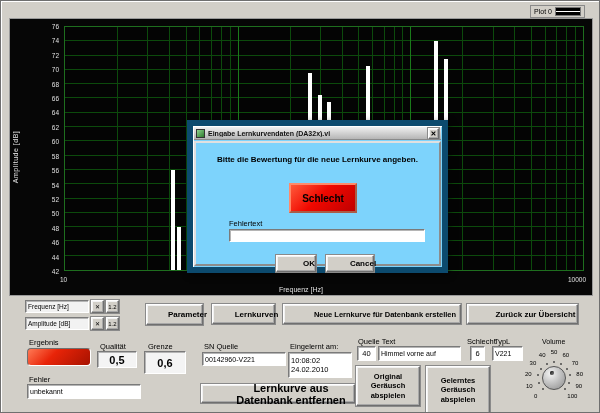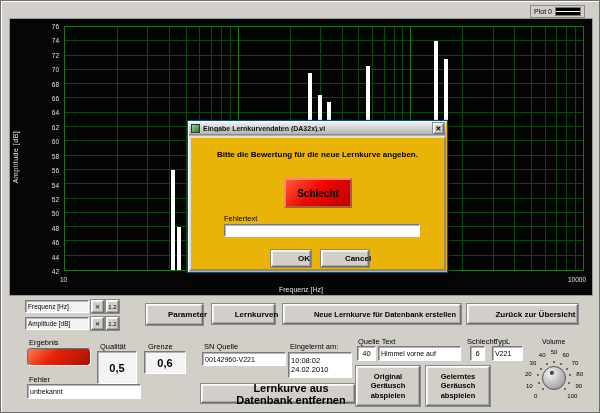--- a/index.html
+++ b/index.html
@@ -96,21 +96,21 @@
   .knob {
     position:absolute; left:20px; top:20px; width:24px; height:24px; border-radius:50%;
     background:radial-gradient(circle at 35% 30%, #f4f4f4, #b9b9b9 55%, #8a8a8a);
     border:1px solid #555; cursor:pointer;
   }
   .dimple { position:absolute; width:4px; height:4px; border-radius:50%; background:#5a5a5a; box-shadow:inset 1px 1px 1px #2e2e2e; }
 
   
   .dialog {
     position:absolute; left:186px; top:119px; width:261px; height:153px;
-    background:#eab308; border:1px solid #0c4a6e;
+    background:#7dd3fc; border:6px solid #0c4a6e;
     box-shadow:2px 2px 6px rgba(0,0,0,.55), inset 1px 1px 0 #fff;
     z-index:10;
   }
   .titlebar {
     position:absolute; left:1px; right:1px; top:1px; height:13px;
     background:linear-gradient(#f0f0f0,#b5b5b5);
     border-bottom:1px solid #8a8a8a;
     display:flex; align-items:center; gap:3px; padding:0 2px;
   }
   .vi-icon { width:9px; height:9px; border:1px solid #333; background:linear-gradient(135deg,#8fd48f,#2d7a2d); }
@@ -236,21 +236,21 @@
   </div>
 
   <button class="btn raised" style="left:145px; top:303px; width:57px; height:21px; font-size:8px;">Parameter</button>
   <button class="btn raised" style="left:211px; top:303px; width:63px; height:20px; font-size:8px;">Lernkurven</button>
   <button class="btn raised" style="left:466px; top:303px; width:111px; height:20px; font-size:8px;">Zurück zur Übersicht</button>
   <button class="btn raised" style="left:282px; top:303px; width:178px; height:20px; font-size:7.5px;">Neue Lernkurve für Datenbank erstellen</button>
 
   <div class="lbl" style="left:28px; top:337px;">Ergebnis</div>
   <div class="led"></div>
   <div class="lbl" style="left:99px; top:341px;">Qualität</div>
-  <div class="box sunken display" style="left:96px; top:350px; width:40px; height:33px;">0,5</div>
+  <div class="box sunken display" style="left:96px; top:350px; width:40px; height:17px;">0,5</div>
   <div class="lbl" style="left:147px; top:341px;">Grenze</div>
   <div class="box sunken display" style="left:143px; top:350px; width:42px; height:23px;">0,6</div>
   <div class="lbl" style="left:28px; top:374px;">Fehler</div>
   <div class="box sunken" style="left:26px; top:383px; width:114px; height:15px; font-size:7px;">unbekannt</div>
 
   <div class="lbl" style="left:203px; top:341px;">SN Quelle</div>
   <div class="box sunken" style="left:201px; top:351px; width:84px; height:14px; font-size:7px;">00142960-V221</div>
   <div class="lbl" style="left:289px; top:341px;">Eingelernt am:</div>
   <div class="box sunken twoline" style="left:287px; top:351px; width:64px; height:26px; font-size:7.5px;">
     <div>10:08:02</div>
@@ -259,21 +259,21 @@
   <button class="btn raised" style="left:200px; top:383px; width:154px; height:19px; font-size:11px;">Lernkurve aus Datenbank entfernen</button>
 
   <div class="lbl" style="left:357px; top:336px;">Quelle Text</div>
   <div class="box sunken" style="left:356px; top:345px; width:19px; height:15px; font-size:7.5px; justify-content:center;">40</div>
   <div class="box sunken" style="left:377px; top:345px; width:83px; height:15px; font-size:7px;">Himmel vorne auf</div>
   <div class="lbl" style="left:466px; top:336px;">Schlecht</div>
   <div class="box sunken" style="left:469px; top:345px; width:15px; height:15px; font-size:7.5px; justify-content:center;">6</div>
   <div class="lbl" style="left:493px; top:336px;">TypL</div>
   <div class="box sunken" style="left:491px; top:345px; width:31px; height:15px; font-size:7px;">V221</div>
   <button class="btn raised" style="left:355px; top:365px; width:64px; height:40px; font-size:7.5px; line-height:1.25; padding:2px; white-space:normal;">Original Geräusch abspielen</button>
-  <button class="btn raised" style="left:425px; top:365px; width:64px; height:40px; font-size:7.5px; line-height:1.25; padding:2px; white-space:normal;">Gelerntes Geräusch abspielen</button>
+  <button class="btn raised" style="left:425px; top:365px; width:64px; height:48px; font-size:7.5px; line-height:1.25; padding:2px; white-space:normal;">Gelerntes Geräusch abspielen</button>
 
   <div class="lbl" style="left:541px; top:337px; font-size:7px;">Volume</div>
   <div class="knob-wrap">
     <div class="knob-scale">
         <div class="knoblabel" style="left: 13.6152px; top: 50.3848px;">0</div>
         <div class="knobdot" style="left: 20.6863px; top: 43.3137px;"></div>
         <div class="knoblabel" style="left: 7.27253px; top: 40.0344px;">10</div>
         <div class="knobdot" style="left: 16.7831px; top: 36.9443px;"></div>
         <div class="knoblabel" style="left: 6.3201px; top: 27.9327px;">20</div>
         <div class="knobdot" style="left: 16.197px; top: 29.497px;"></div>

